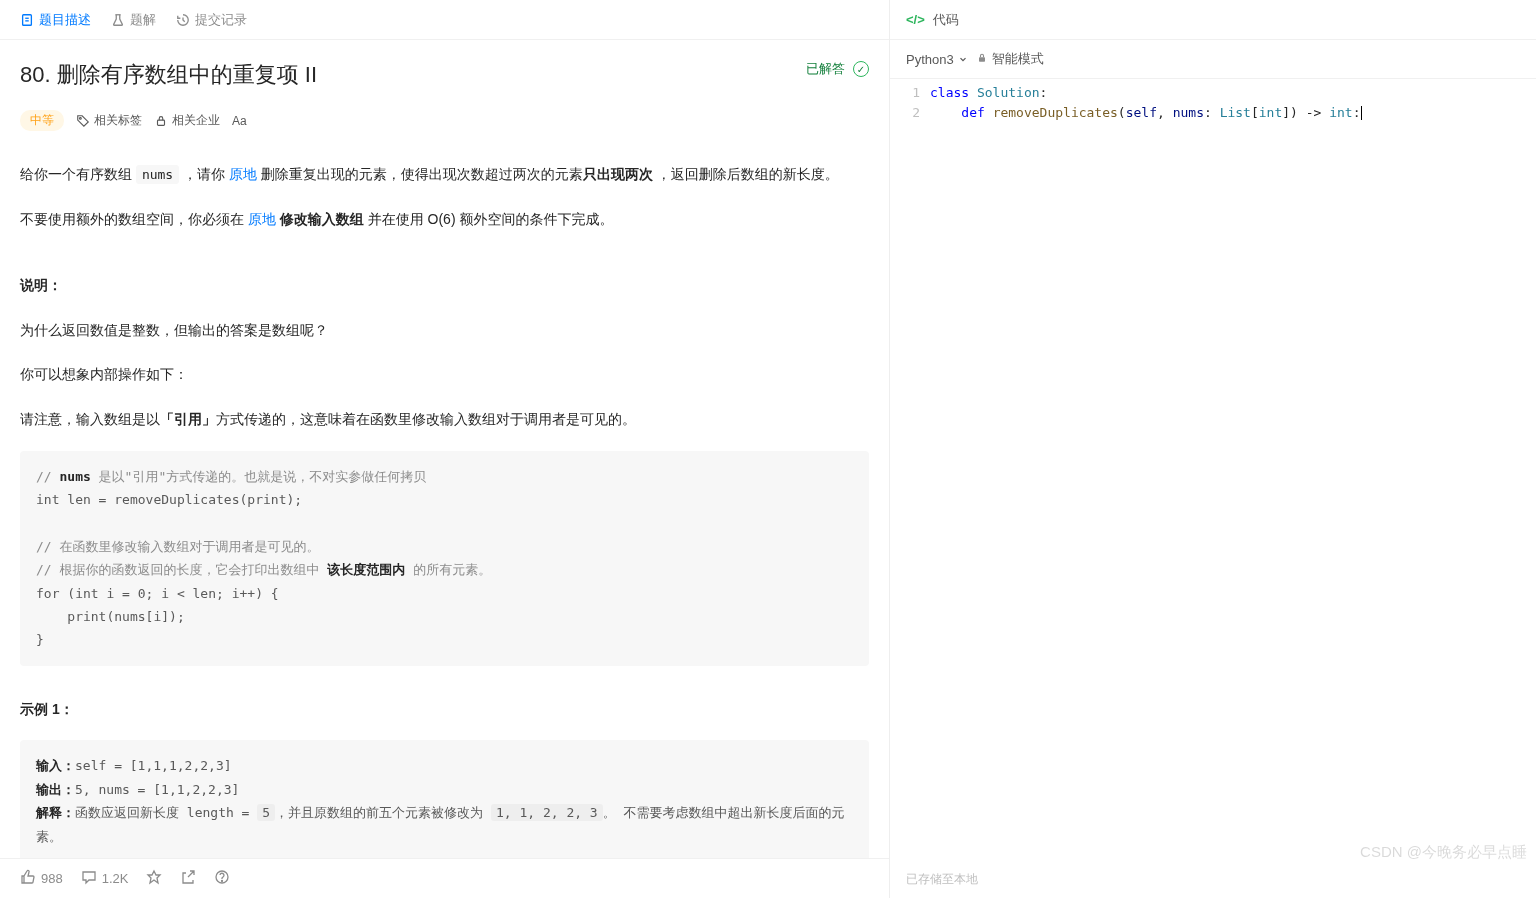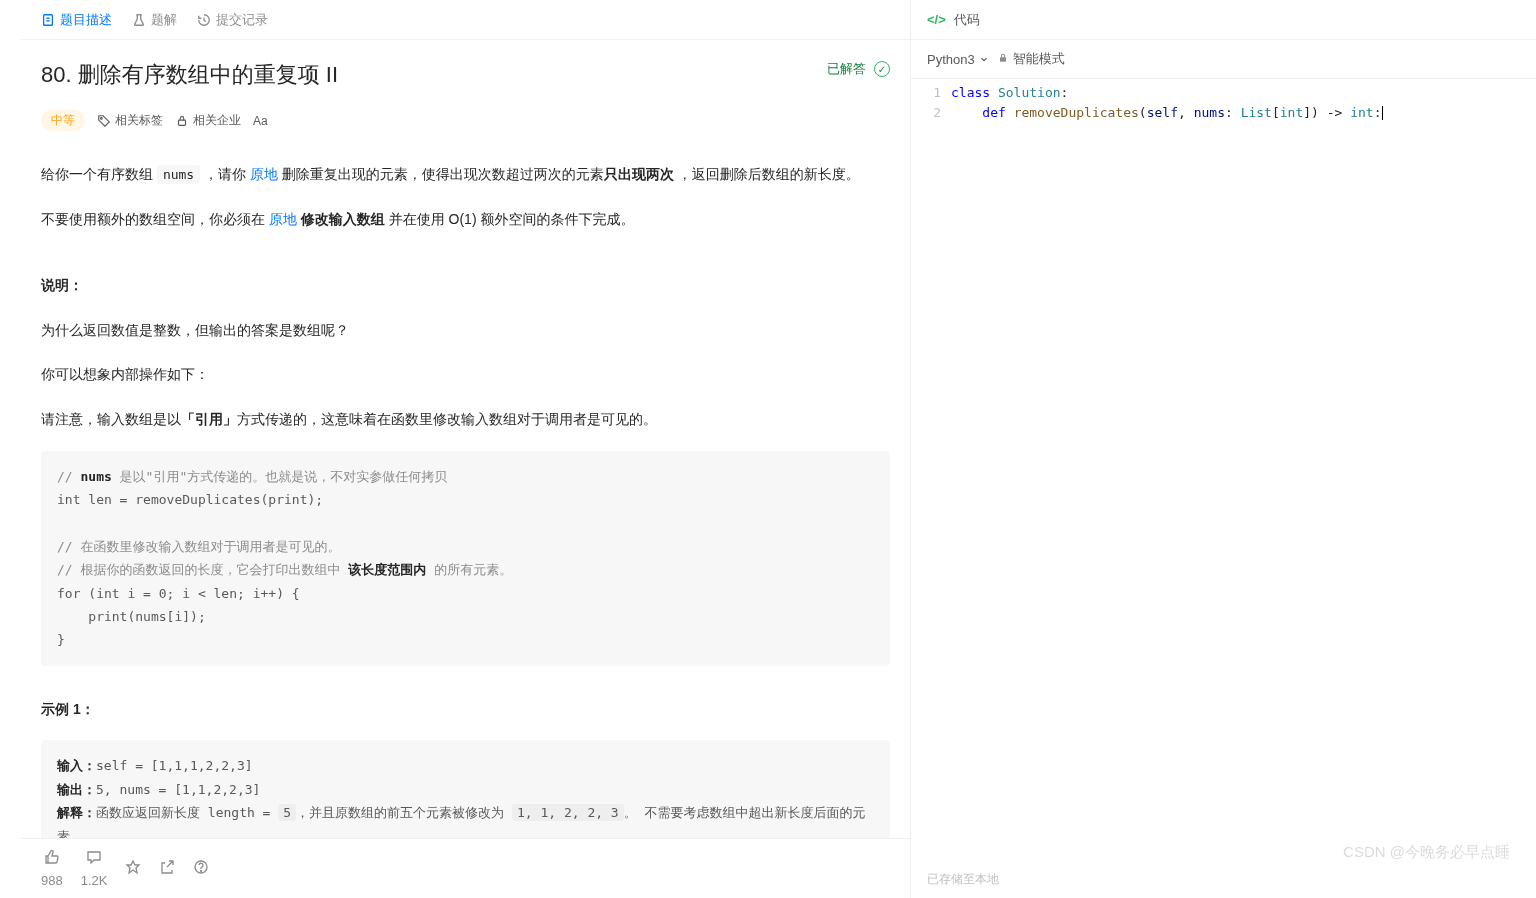--- a/index.html
+++ b/index.html
@@ -1,18 +1,18 @@
 <!DOCTYPE html>
 <html><head>
   <meta charset="utf-8">
   <style>
     * { margin: 0; padding: 0; box-sizing: border-box; }
     body { font-family: -apple-system, BlinkMacSystemFont, "Segoe UI", "PingFang SC", "Microsoft YaHei", sans-serif; font-size: 14px; color: #262626; background: #fff; }
     .app { display: flex; height: 898px; width: 1536px; }
-    .left-panel { width: 890px; display: flex; flex-direction: column; border-right: 1px solid #eee; margin-left: 21px; }
+    .left-panel { width: 890px; display: flex; flex-direction: column; border-right: 1px solid #eee; }
     .right-panel { flex: 1; display: flex; flex-direction: column; }
     
     
     .tabs { display: flex; align-items: center; padding: 0 20px; height: 40px; border-bottom: 1px solid #f0f0f0; gap: 20px; font-size: 13px; color: #8c8c8c; }
     .tab { display: flex; align-items: center; gap: 5px; cursor: pointer; }
     .tab.active { color: #007aff; }
     .tab-icon { width: 14px; height: 14px; display: inline-flex; align-items: center; justify-content: center; }
     
     
     .content { flex: 1; overflow-y: auto; padding: 20px; position: relative; }
@@ -37,21 +37,21 @@
     .code-block { background: #f7f7f7; padding: 14px 16px; border-radius: 4px; font-family: Menlo, Monaco, Consolas, monospace; font-size: 13px; line-height: 1.8; color: #595959; white-space: pre; margin-bottom: 30px; }
     .code-block .comment { color: #8c8c8c; }
     .code-block strong { color: #262626; font-weight: 600; }
     
     .example-block { background: #f7f7f7; padding: 14px 16px; border-radius: 4px; font-family: Menlo, Monaco, Consolas, monospace; font-size: 13px; line-height: 1.8; color: #595959; margin-bottom: 20px; }
     .example-block .label { font-weight: 600; color: #262626; }
     .example-block code { background: #eee; padding: 1px 5px; border-radius: 3px; }
     
     
     .footer { display: flex; align-items: center; gap: 18px; padding: 10px 20px; border-top: 1px solid #f0f0f0; color: #8c8c8c; font-size: 13px; }
-    .footer-item { display: flex; align-items: center; gap: 5px; cursor: pointer; flex-direction: column; }
+    .footer-item { display: flex; align-items: center; gap: 5px; cursor: pointer; }
     
     
     .code-header { display: flex; align-items: center; height: 40px; padding: 0 16px; gap: 8px; border-bottom: 1px solid #f0f0f0; font-size: 13px; color: #595959; }
     .code-icon { color: #2db55d; font-weight: bold; }
     .lang-bar { display: flex; align-items: center; gap: 8px; padding: 10px 16px; border-bottom: 1px solid #f0f0f0; font-size: 13px; color: #595959; }
     .lang-select { display: flex; align-items: center; gap: 4px; cursor: pointer; }
     .lock-icon { color: #8c8c8c; }
     
     .editor { flex: 1; display: flex; font-family: Menlo, Monaco, Consolas, monospace; font-size: 13px; line-height: 1.5; padding-top: 4px; }
     .gutter { width: 40px; text-align: right; padding-right: 10px; color: #bfbfbf; user-select: none; }
@@ -64,21 +64,21 @@
     .type { color: #267f99; }
     .param { color: #001080; }
     .cursor { display: inline-block; width: 1px; height: 14px; background: #000; vertical-align: middle; }
     
     .save-status { padding: 10px 16px; color: #bfbfbf; font-size: 12px; }
     .test-tabs { display: flex; align-items: center; gap: 20px; padding: 10px 16px; border-top: 1px solid #f0f0f0; font-size: 13px; }
     .test-tab { display: flex; align-items: center; gap: 5px; color: #8c8c8c; cursor: pointer; }
     .test-tab.active { color: #262626; }
     .check-icon { color: #2db55d; }
     
-    .watermark { position: fixed; bottom: 36px; right: 26px; color: rgba(0,0,0,0.15); font-size: 15px; }
+    .watermark { position: fixed; bottom: 36px; right: 9px; color: rgba(0,0,0,0.15); font-size: 15px; }
   </style>
 </head>
 <body>
 
 <div class="app">
   <div class="left-panel">
     <div class="tabs">
       <div class="tab active">
         <span class="tab-icon">
           <svg viewBox="0 0 16 16" width="14" height="14" fill="none" stroke="currentColor" stroke-width="1.5">
@@ -139,21 +139,21 @@
           </span>
           <span>相关企业</span>
         </span>
         <span class="meta-item">
           <span>Aa</span>
         </span>
       </div>
 
       <div class="problem-text">
         <p><span>给你一个有序数组 </span><code>nums</code><span> ，请你 </span><a href="#">原地</a><span> 删除重复出现的元素，使得出现次数超过两次的元素</span><strong>只出现两次</strong><span> ，返回删除后数组的新长度。</span></p>
-        <p><span>不要使用额外的数组空间，你必须在 </span><a href="#">原地 </a><strong>修改输入数组</strong><span> 并在使用 O(1) 额外空间的条件下完成。</span></p>
+        <p><span>不要使用额外的数组空间，你必须在 </span><a href="#">原地 </a><strong>修改输入数组</strong><span> 并在使用 O(6) 额外空间的条件下完成。</span></p>
 
         <p style="margin-top:40px"><strong>说明：</strong></p>
         <p>为什么返回数值是整数，但输出的答案是数组呢？</p>
         <p>你可以想象内部操作如下：</p>
         <p><span>请注意，输入数组是以</span><strong>「引用」</strong><span>方式传递的，这意味着在函数里修改输入数组对于调用者是可见的。</span></p>
 
         <div class="code-block"><span class="comment"><span>// </span></span><strong>nums</strong><span class="comment"> 是以"引用"方式传递的。也就是说，不对实参做任何拷贝</span>
 <span>int len = removeDuplicates(print);</span>
 
 <span class="comment">// 在函数里修改输入数组对于调用者是可见的。</span>

